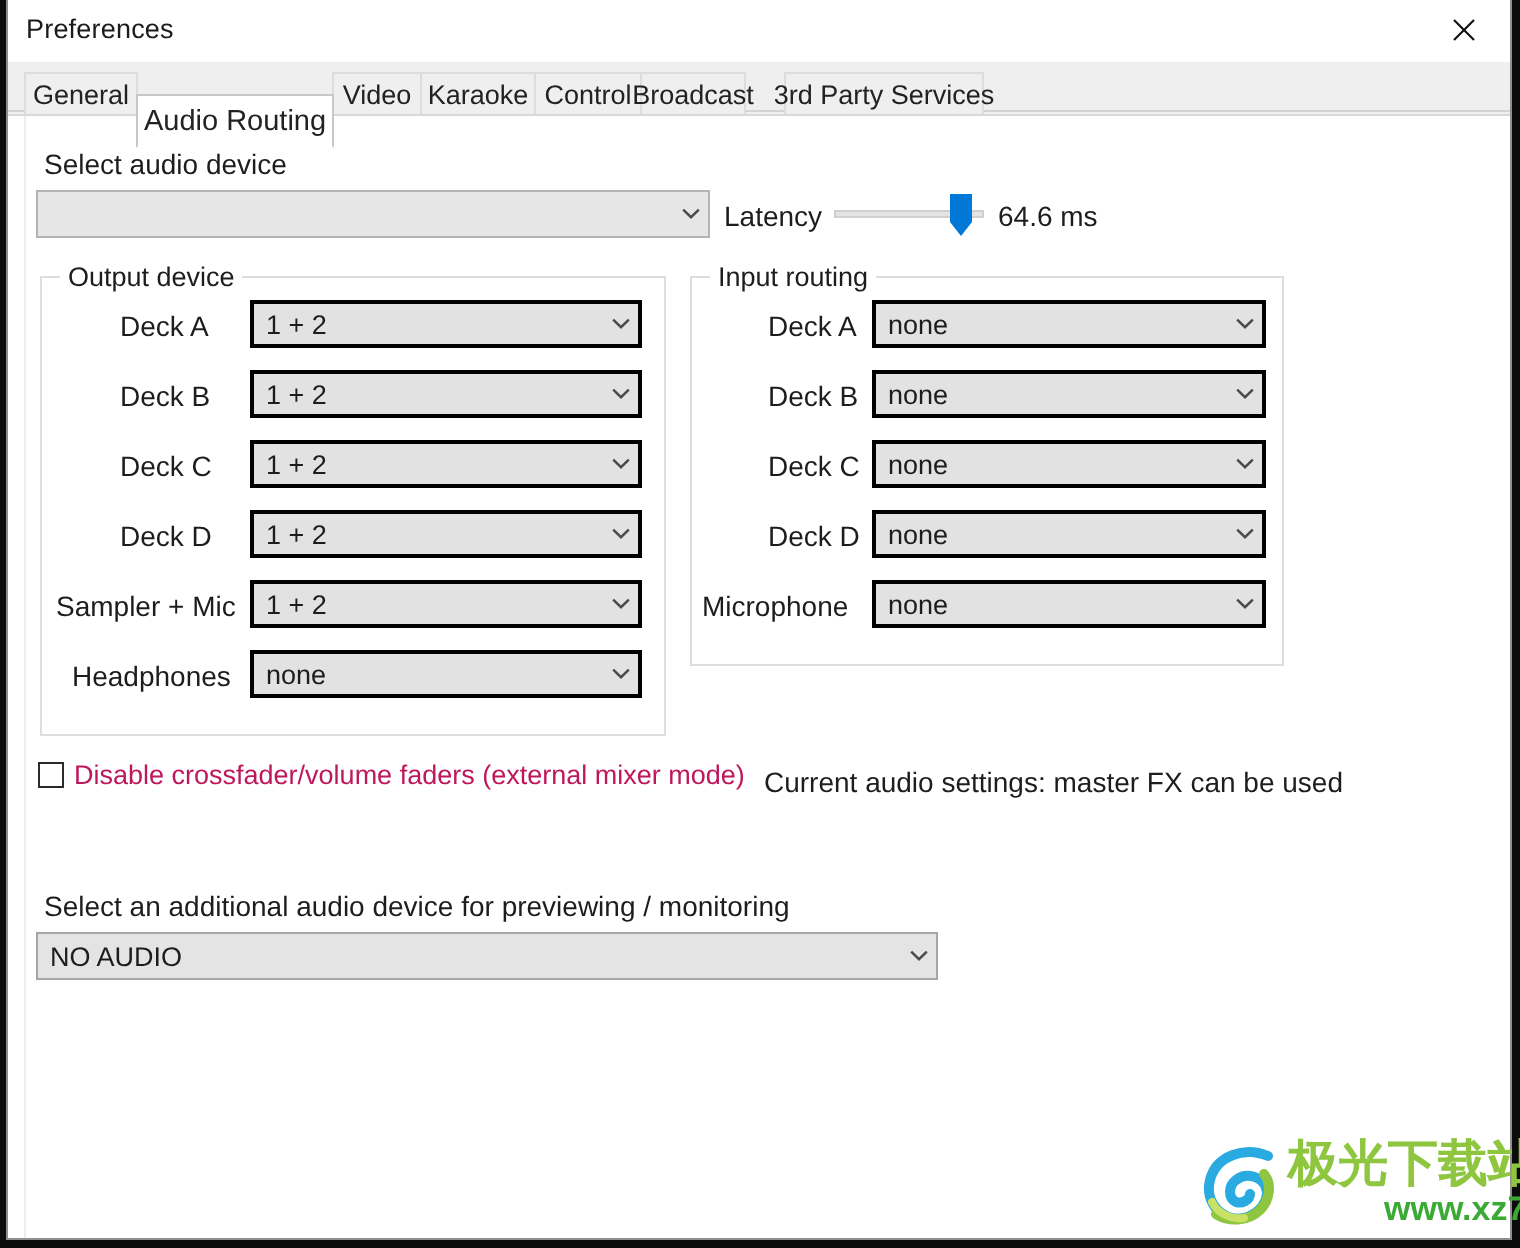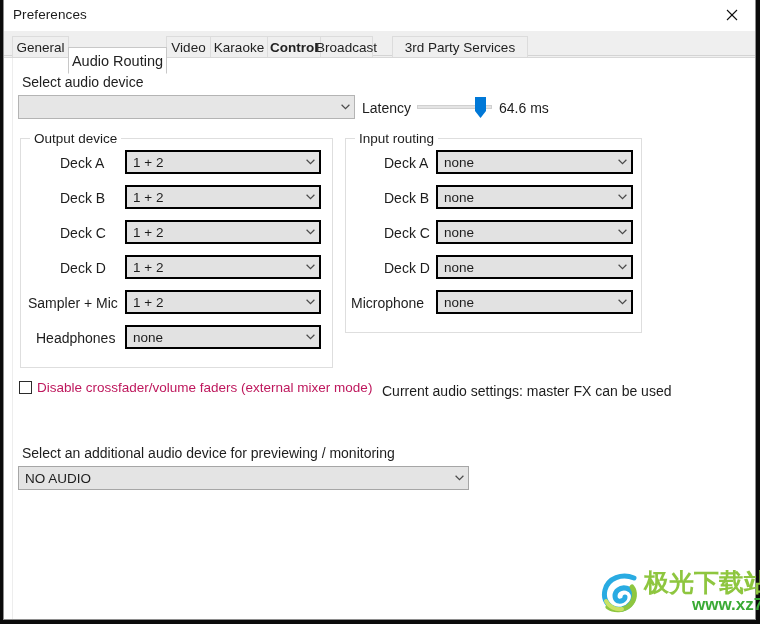--- a/index.html
+++ b/index.html
@@ -300,29 +300,29 @@
       </div>
 
       <div class="tab" style="left:162px; width:45px;">
         <span>Video</span>
       </div>
 
       <div class="tab" style="left:206px; width:58px;">
         <span>Karaoke</span>
       </div>
 
-      <div class="tab" style="left:263px; width:54px;font-weight:bold;">
+      <div class="tab" style="left:263px; width:54px;">
         <span>Control</span>
       </div>
 
       <div class="tab" style="left:316px; width:53px;">
         <span>Broadcast</span>
       </div>
 
-      <div class="tab" style="left:388px; width:136px;">
+      <div class="tab" style="left:388px; width:100px;">
         <span>3rd Party Services</span>
       </div>
     </div>
 
     <div id="panel">
       <div id="panel-inner-line"></div>
 
       <div class="lbl" style="left:18px; top:16px;">Select audio device</div>
 
       <div class="combo light" style="left:14px; top:37px; width:337px; height:24px;">

